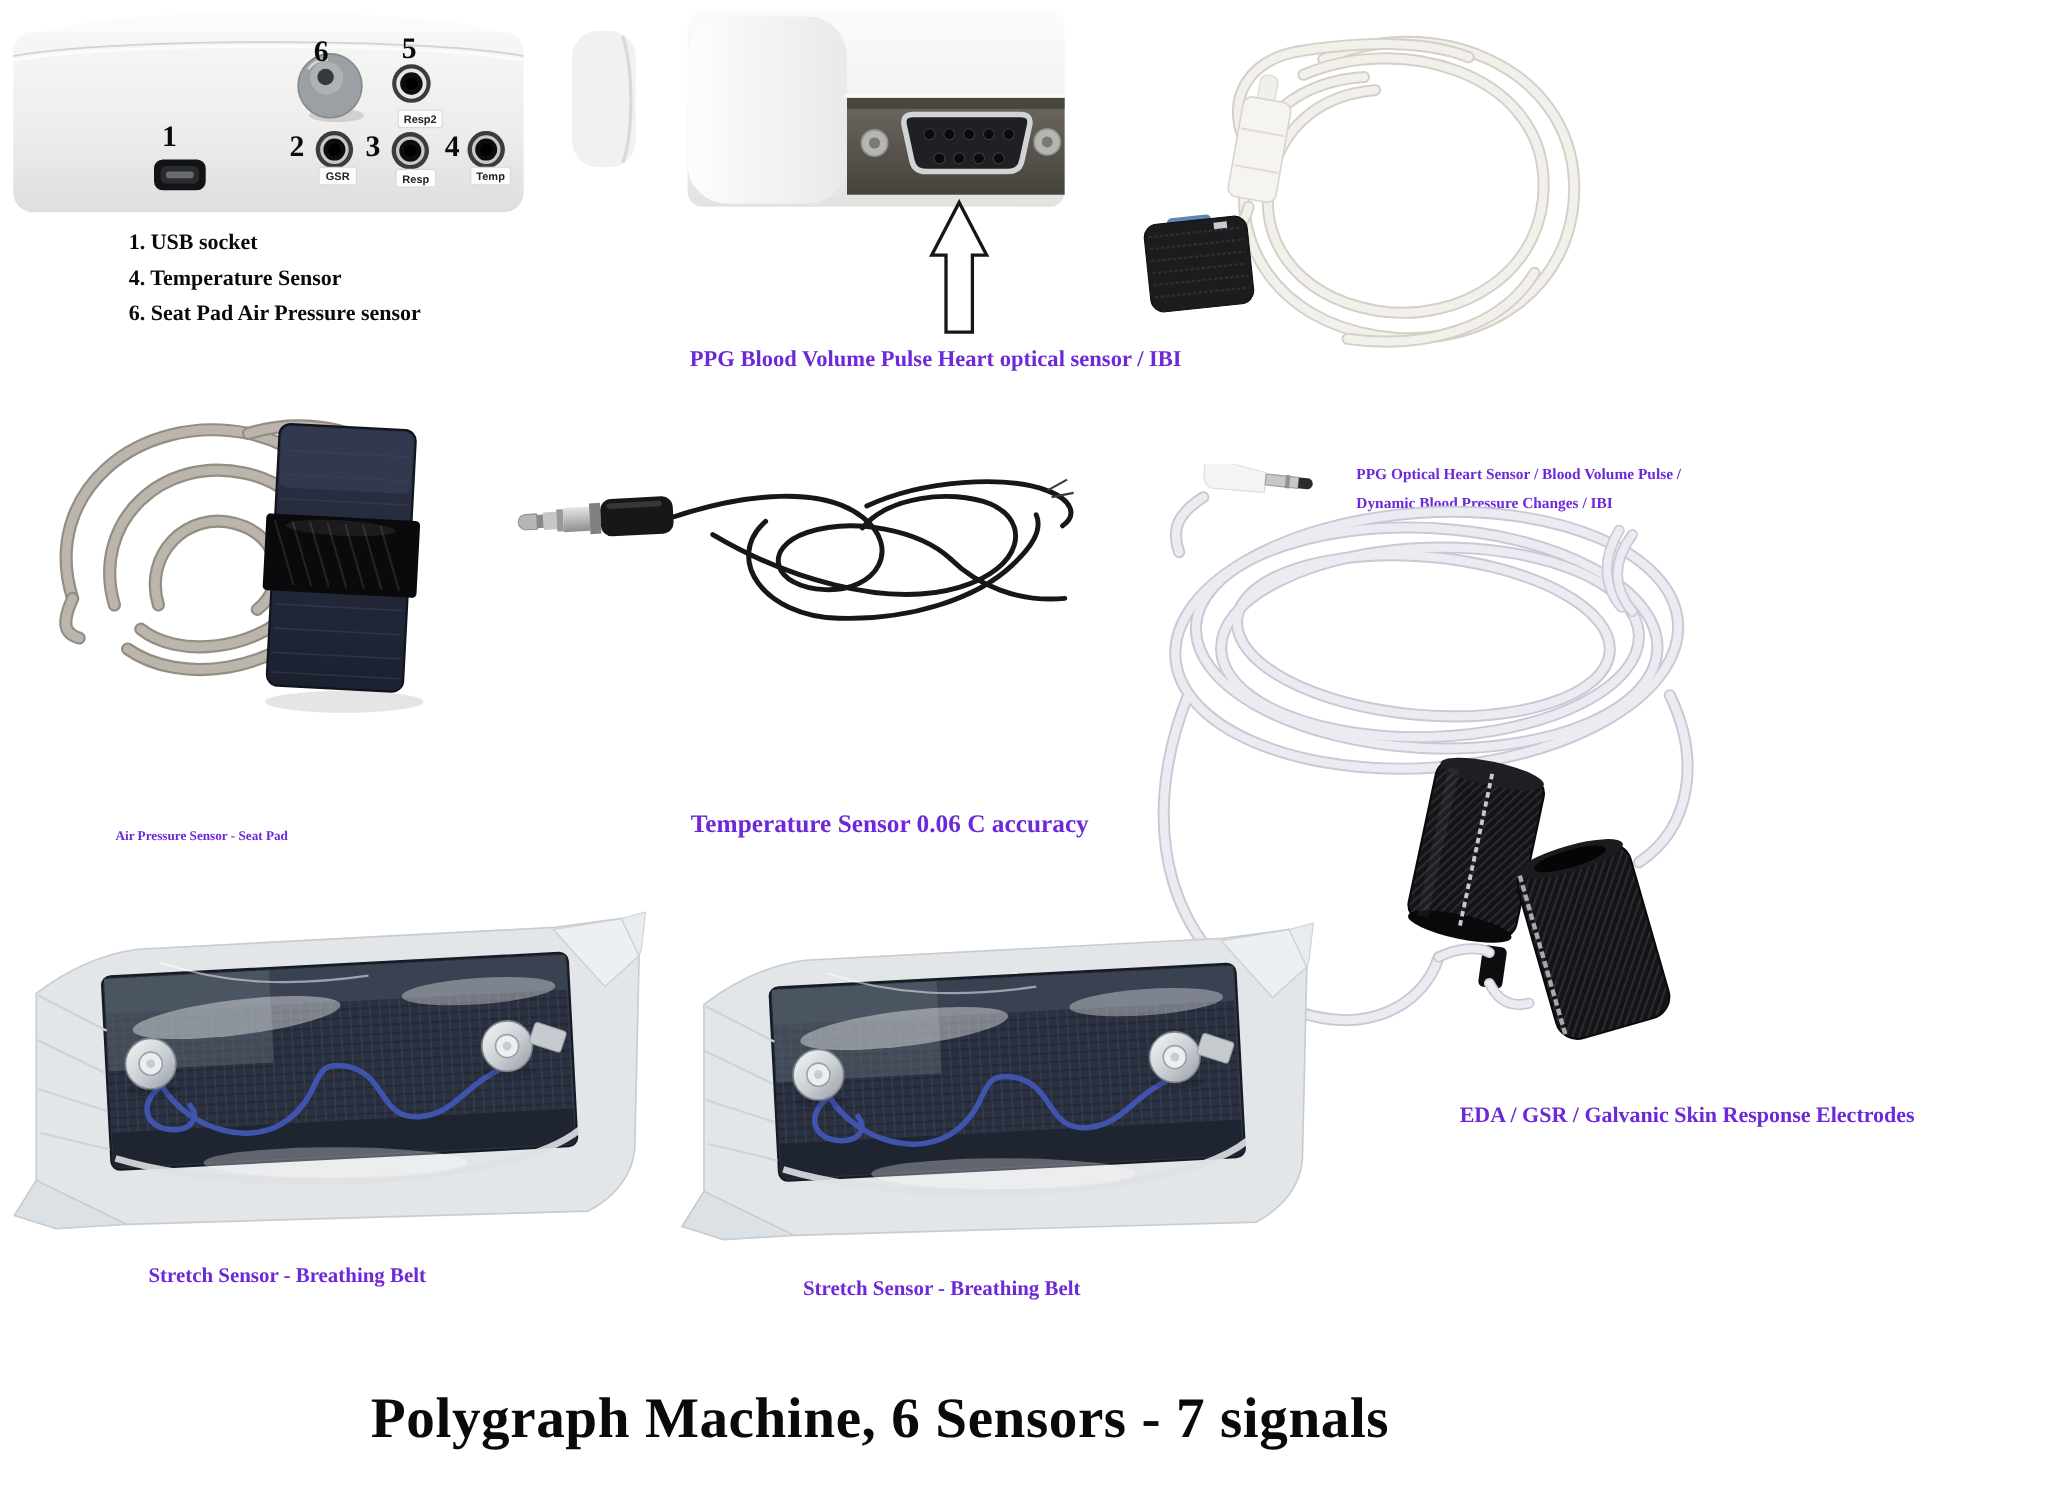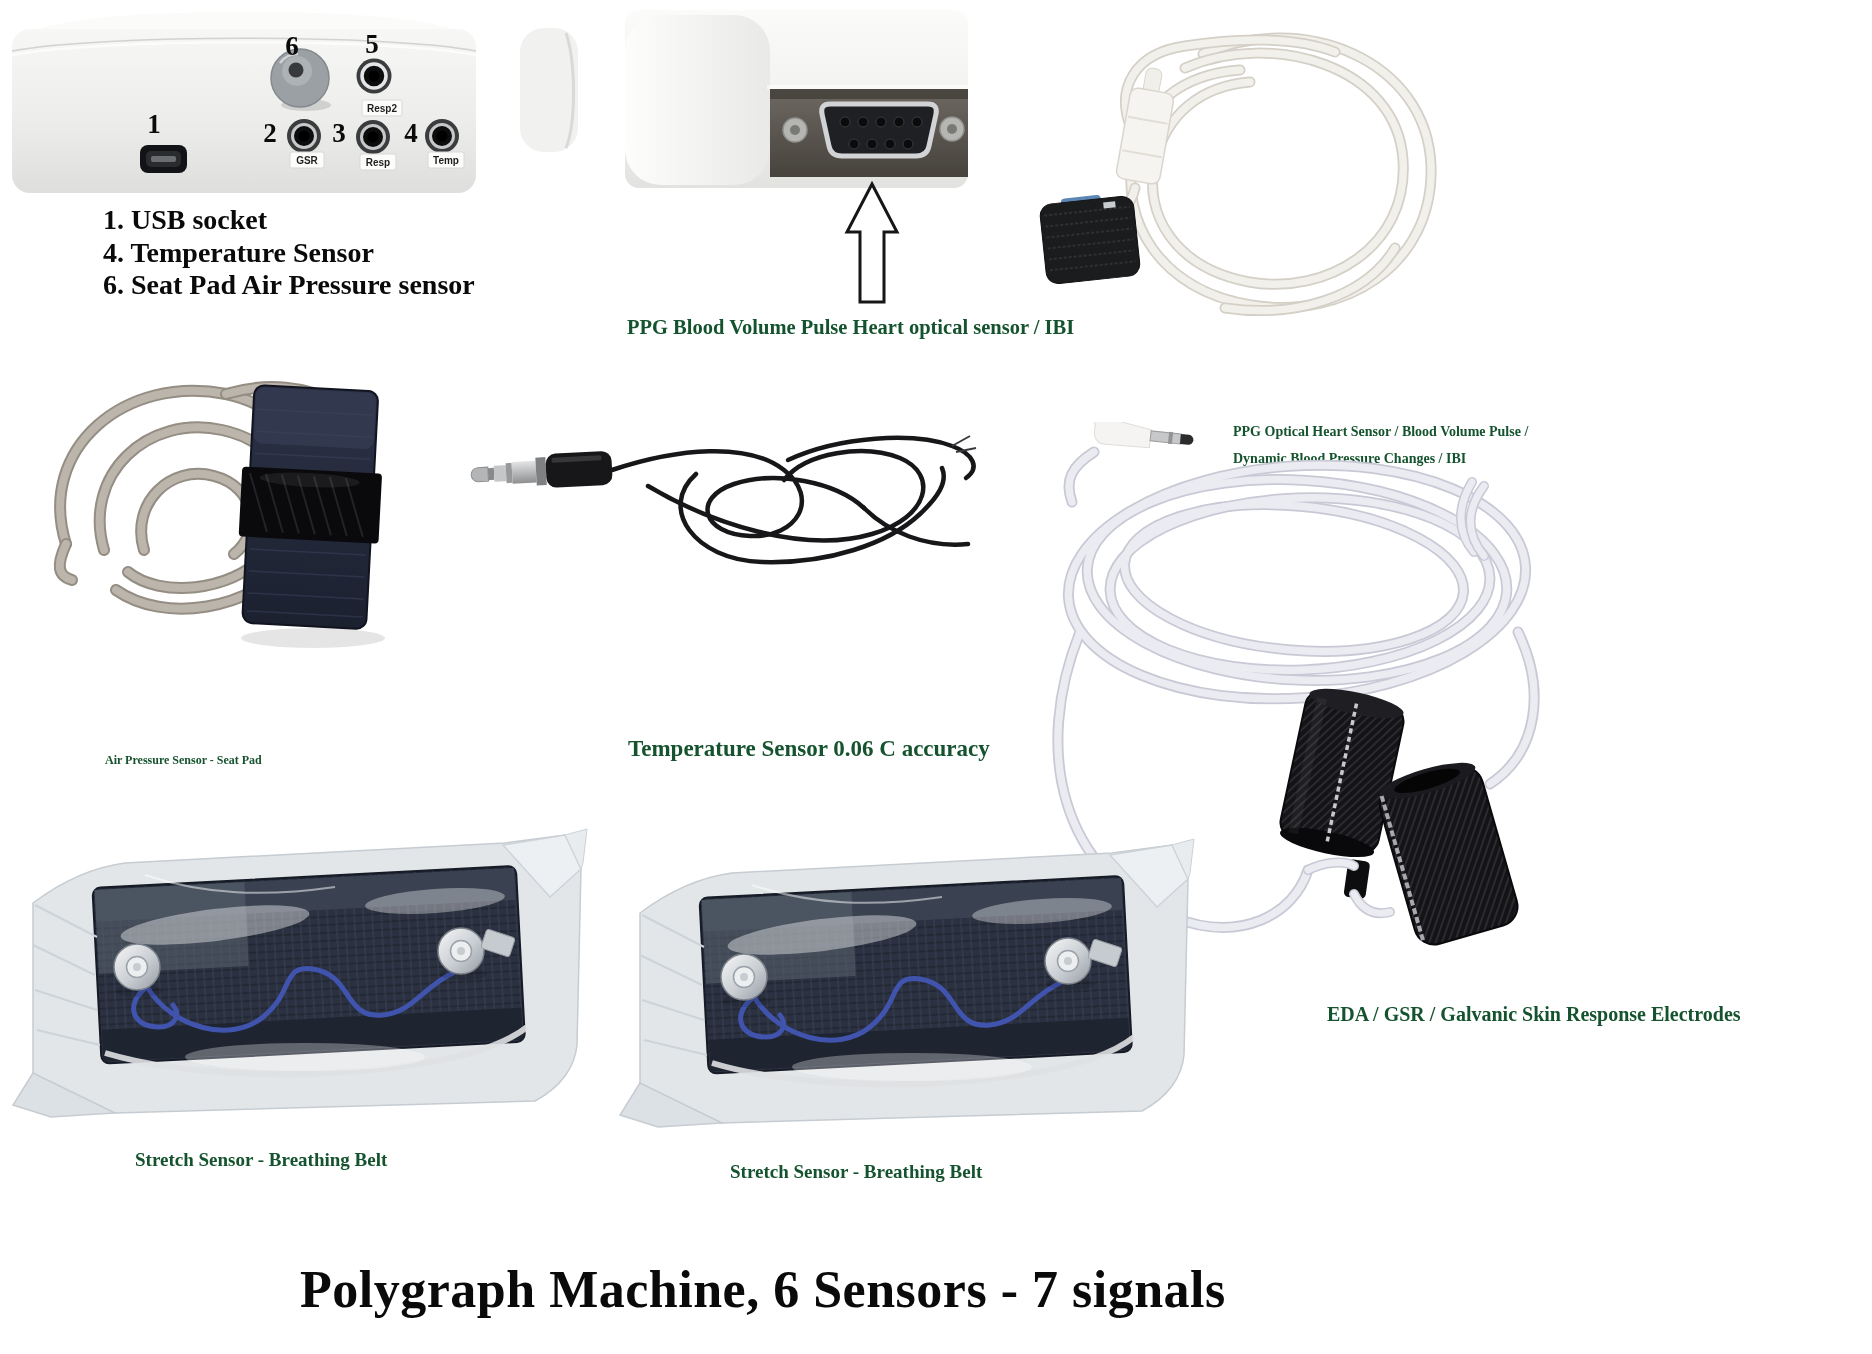--- a/index.html
+++ b/index.html
@@ -1,30 +1,30 @@
 <!DOCTYPE html>
 <html><head>
 <meta charset="utf-8">
 <style>
   *{margin:0;padding:0;box-sizing:border-box}
   html,body{background:#fff}
   body{width:1872px;height:1354px;position:relative;overflow:hidden;
        font-family:"Liberation Serif",serif;color:#0a0a0a}
   .abs{position:absolute}
-  .caption{font-weight:bold;color:#14532d;white-space:nowrap}
-  .legend{position:absolute;left:103px;top:204px;font-size:28px;font-weight:bold}
+  .caption{font-weight:bold;color:#6d28d9;white-space:nowrap}
+  .legend{position:absolute;left:117px;top:204px;font-size:20px;font-weight:bold}
   .legend div{height:32.5px;line-height:32.5px;white-space:nowrap}
   .cap-ppg-device{left:627px;top:312px;font-size:20.5px;line-height:31px}
   .cap-ppg-sensor{left:1233px;top:418px;font-size:14px;line-height:27px}
   .cap-seat{left:105px;top:753px;font-size:12px}
   .cap-temp{left:628px;top:736px;font-size:23px}
   .cap-gsr{left:1327px;top:1003px;font-size:20px}
   .cap-belt1{left:135px;top:1149px;font-size:19px}
   .cap-belt2{left:730px;top:1161px;font-size:19px}
-  .title{left:300px;top:1260px;width:1000px;text-align:left;
+  .title{left:300px;top:1260px;width:1000px;text-align:center;
          font-size:52px;font-weight:bold;letter-spacing:.5px;white-space:nowrap}
   svg{display:block}
 </style>
 </head>
 <body>
 
 <svg width="0" height="0" style="position:absolute" aria-hidden="true">
  <defs>
   <linearGradient id="gSnap" x1="0" y1="0" x2="1" y2="1">
     <stop offset="0" stop-color="#f7f7f7"></stop>

